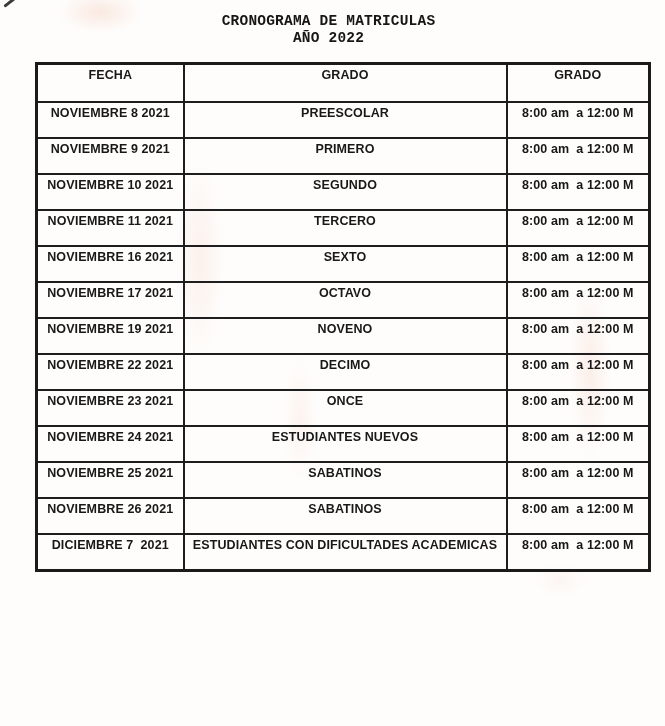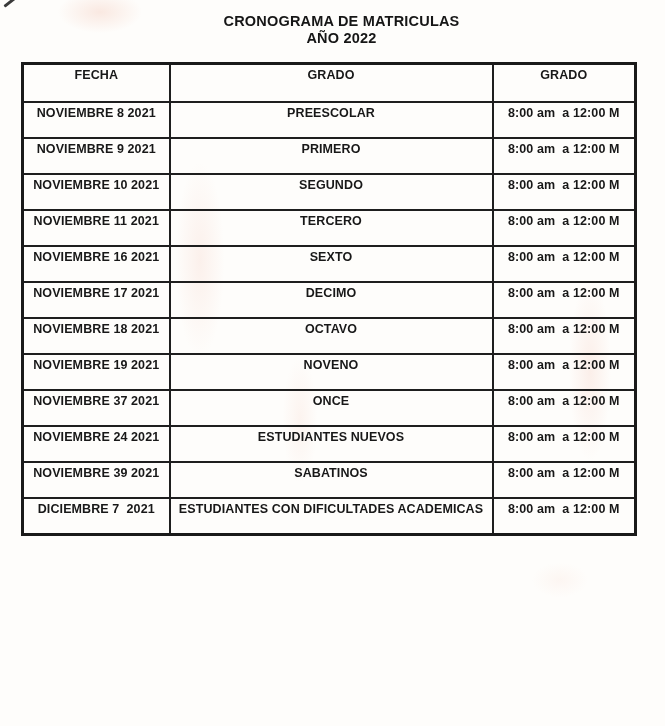--- a/index.html
+++ b/index.html
@@ -35,35 +35,36 @@
     width: 13px;
     height: 3px;
     background: #3a3a3a;
     transform: rotate(-38deg);
     border-radius: 1px;
     z-index: 2;
   }
   .title-block {
     position: absolute;
     top: 13px;
-    left: 35px;
+    left: 22px;
     width: 613px;
     text-align: center;
     z-index: 3;
+    font-family: Liberation Mono, monospace;
   }
   .title-line {
     font-size: 14.5px;
     font-weight: bold;
     line-height: 17px;
     letter-spacing: 0.2px;
     color: #161616;
   }
   table.schedule {
     position: absolute;
-    left: 21px;
+    left: 35px;
     top: 62px;
     width: 613px;
     border-collapse: collapse;
     table-layout: fixed;
     z-index: 3;
     background: transparent;
   }
   table.schedule col.c-fecha { width: 147px; }
   table.schedule col.c-grado { width: 323px; }
   table.schedule col.c-hora  { width: 143px; }
@@ -130,45 +131,50 @@
       <td>TERCERO</td>
       <td>8:00 am  a 12:00 M</td>
     </tr>
     <tr>
       <td>NOVIEMBRE 16 2021</td>
       <td>SEXTO</td>
       <td>8:00 am  a 12:00 M</td>
     </tr>
     <tr>
       <td>NOVIEMBRE 17 2021</td>
-      <td>DECIMO</td>
-      <td>8:00 am  a 12:00 M</td>
-    </tr>
-    <tr>
-      <td>NOVIEMBRE 18 2021</td>
       <td>OCTAVO</td>
       <td>8:00 am  a 12:00 M</td>
     </tr>
     <tr>
       <td>NOVIEMBRE 19 2021</td>
       <td>NOVENO</td>
       <td>8:00 am  a 12:00 M</td>
     </tr>
     <tr>
-      <td>NOVIEMBRE 37 2021</td>
+      <td>NOVIEMBRE 22 2021</td>
+      <td>DECIMO</td>
+      <td>8:00 am  a 12:00 M</td>
+    </tr>
+    <tr>
+      <td>NOVIEMBRE 23 2021</td>
       <td>ONCE</td>
       <td>8:00 am  a 12:00 M</td>
     </tr>
     <tr>
       <td>NOVIEMBRE 24 2021</td>
       <td>ESTUDIANTES NUEVOS</td>
       <td>8:00 am  a 12:00 M</td>
     </tr>
     <tr>
-      <td>NOVIEMBRE 39 2021</td>
+      <td>NOVIEMBRE 25 2021</td>
+      <td>SABATINOS</td>
+      <td>8:00 am  a 12:00 M</td>
+    </tr>
+    <tr>
+      <td>NOVIEMBRE 26 2021</td>
       <td>SABATINOS</td>
       <td>8:00 am  a 12:00 M</td>
     </tr>
     <tr>
       <td>DICIEMBRE 7  2021</td>
       <td>ESTUDIANTES CON DIFICULTADES ACADEMICAS</td>
       <td>8:00 am  a 12:00 M</td>
     </tr>
   </tbody>
 </table>

